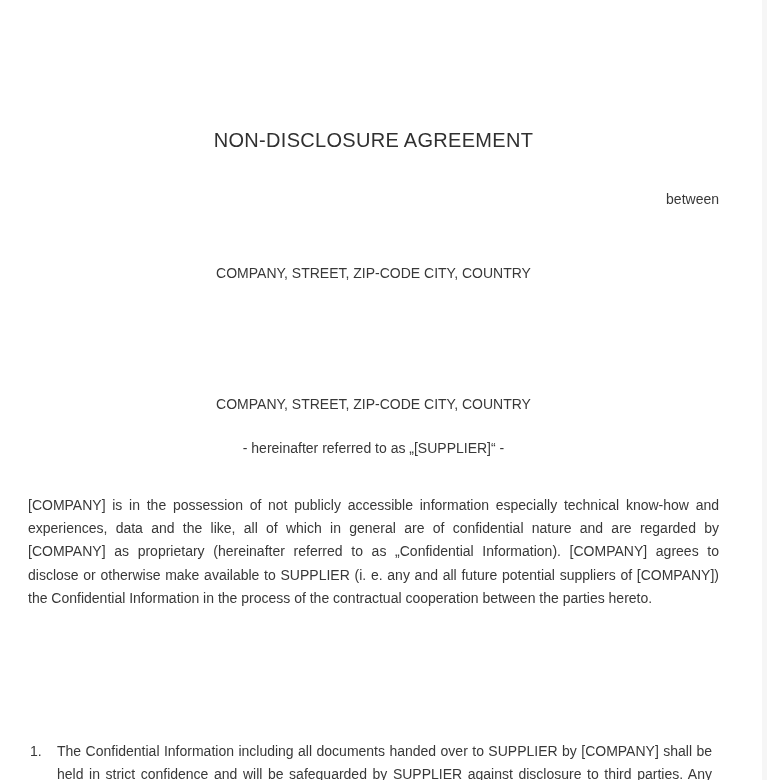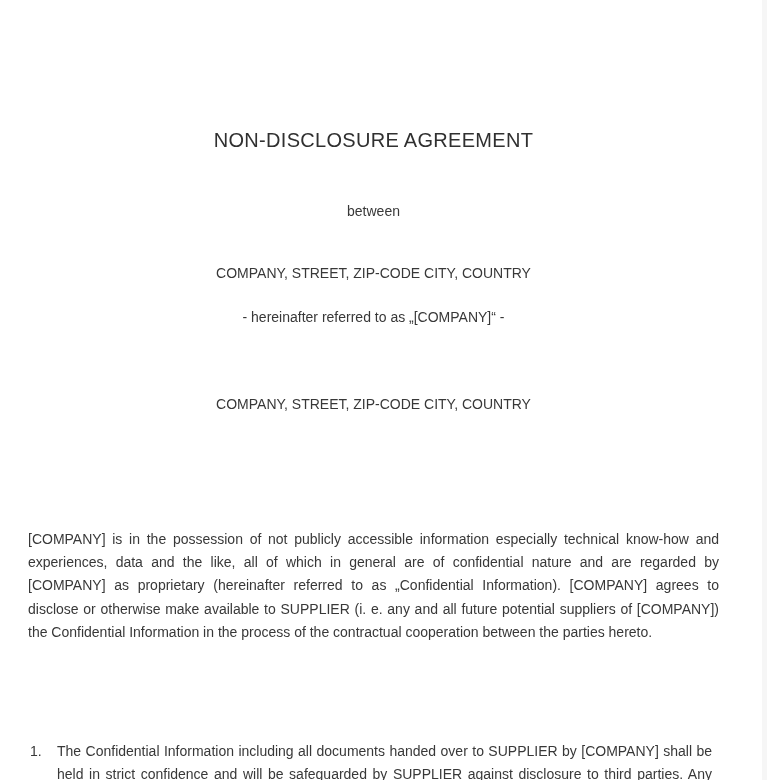--- a/index.html
+++ b/index.html
@@ -26,28 +26,28 @@
   .centered { text-align: center; }
   .doc-title {
     top: 128px;
     font-size: 20px;
     line-height: 24px;
     font-weight: 400;
     letter-spacing: 0.3px;
     color: #303030;
     text-align: center;
   }
-  .between-label      { top: 200px; }
+  .between-label      { top: 188px; text-align: right; }
   .party1-line        { top: 262px; }
   .party1-ref         { top: 306px; }
   .and-label          { top: 350px; }
   .party2-line        { top: 393px; }
   .party2-ref         { top: 437px; }
   .recitals {
-    top: 528px;
+    top: 494px;
     text-align: justify;
   }
   .lead-in { top: 674px; }
   .clause-row {
     position: absolute;
     left: 30px;
     top: 740px;
     width: 689px;
     display: flex;
     font-size: 14px;
@@ -77,25 +77,25 @@
 <body>
 
 <div class="page">
 
   <div class="block doc-title">NON-DISCLOSURE AGREEMENT</div>
 
   <div class="block centered between-label">between</div>
 
   <div class="block centered party1-line">COMPANY, STREET, ZIP-CODE CITY, COUNTRY</div>
 
-  <div class="block centered party1-ref">- hereinafter referred to as „[COMPANY]“ -</div>
 
 
   <div class="block centered party2-line">COMPANY, STREET, ZIP-CODE CITY, COUNTRY</div>
 
+  <div class="block centered party2-ref">- hereinafter referred to as „[SUPPLIER]“ -</div>
 
   <div class="block recitals">[COMPANY] is in the possession of not publicly accessible information especially technical know-how and experiences, data and the like, all of which in general are of confidential nature and are regarded by [COMPANY] as proprietary (hereinafter referred to as „Confidential Information). [COMPANY] agrees to disclose or otherwise make available to SUPPLIER (i. e. any and all future potential suppliers of [COMPANY]) the Confidential Information in the process of the contractual cooperation between the parties hereto.</div>
 
 
   <div class="clause-row">
     <div class="clause-number">1.</div>
     <div class="clause-text">The Confidential Information including all documents handed over to SUPPLIER by [COMPANY] shall be held in strict confidence and will be safeguarded by SUPPLIER against disclosure to third parties. Any</div>
   </div>
 
   <div class="page-edge-shadow"></div>

